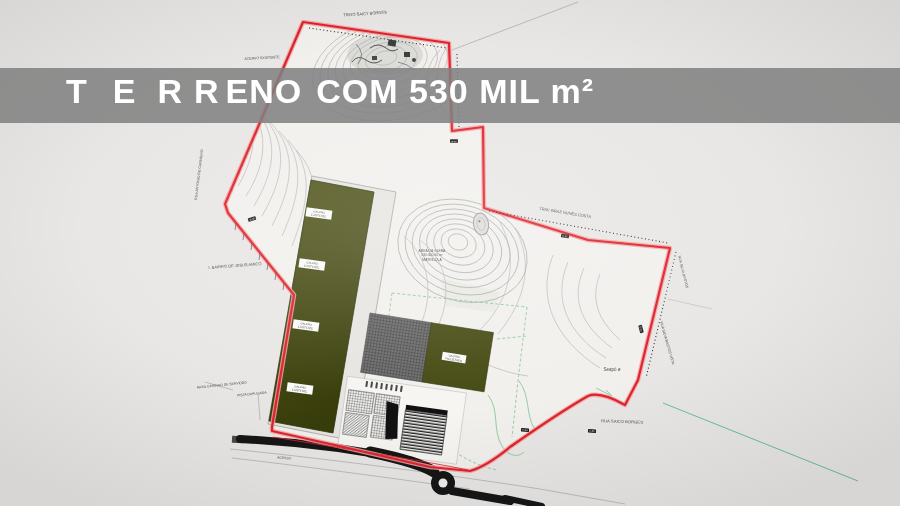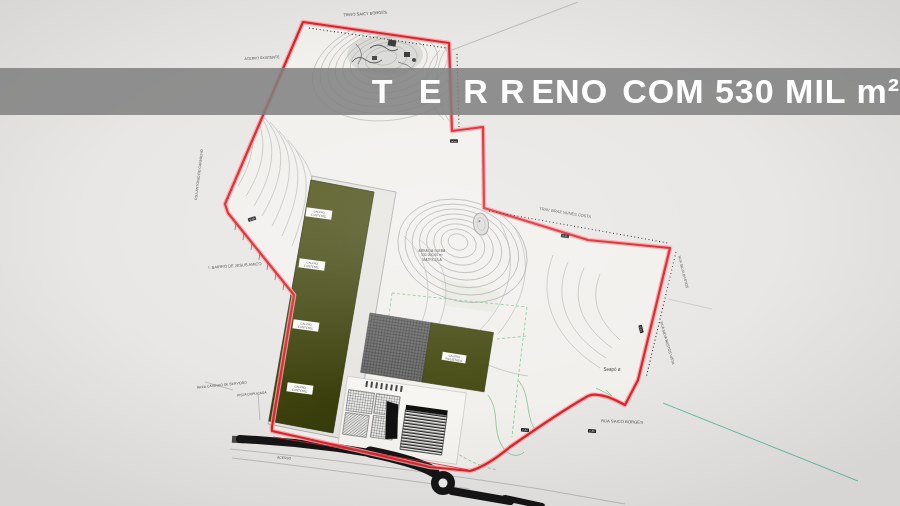--- a/index.html
+++ b/index.html
@@ -1,23 +1,23 @@
 <!DOCTYPE html>
 <html><head>
 <meta charset="utf-8">
 <style>
   html,body{margin:0;padding:0;background:#cfcfcd;}
   #frame{position:relative;width:900px;height:506px;overflow:hidden;
          background:#e8e7e5;font-family:"Liberation Sans",sans-serif;}
   #plan{position:absolute;left:0;top:0;}
   #vignette{position:absolute;left:0;top:0;width:900px;height:506px;pointer-events:none;
     background:radial-gradient(ellipse 70% 65% at 48% 45%, rgba(255,255,255,0.22) 0%, rgba(255,255,255,0) 55%, rgba(0,0,0,0.075) 100%);}
-  #banner{position:absolute;left:0;top:68px;width:900px;height:47px;
+  #banner{position:absolute;left:0;top:68px;width:900px;height:55px;
     background:rgba(128,128,128,0.86);color:#fff;font-weight:bold;
-    font-size:34px;line-height:47px;white-space:nowrap;padding-left:104px;box-sizing:border-box;text-align:right;}
+    font-size:34px;line-height:47px;white-space:nowrap;padding-left:66px;box-sizing:border-box;}
   #banner span{display:inline-block;}
   .sp0{margin-right:26px;} .sp1{margin-right:22px;} .sp2{margin-right:12px;} .sp3{margin-right:7px;}
   .tight{letter-spacing:1px;margin-right:14px;}
   .rest{letter-spacing:1px;}
   
   .ct{stroke:#b2b2b2;stroke-width:0.65;fill:none;}
   .ct2{stroke:#a4a4a4;stroke-width:0.7;fill:none;}
   .thin{stroke:#a9a9a7;stroke-width:0.7;fill:none;}
   .greend{stroke:#8bc796;stroke-width:0.9;fill:none;stroke-dasharray:3,2.2;}
   .greens{stroke:#8bc796;stroke-width:0.9;fill:none;}

